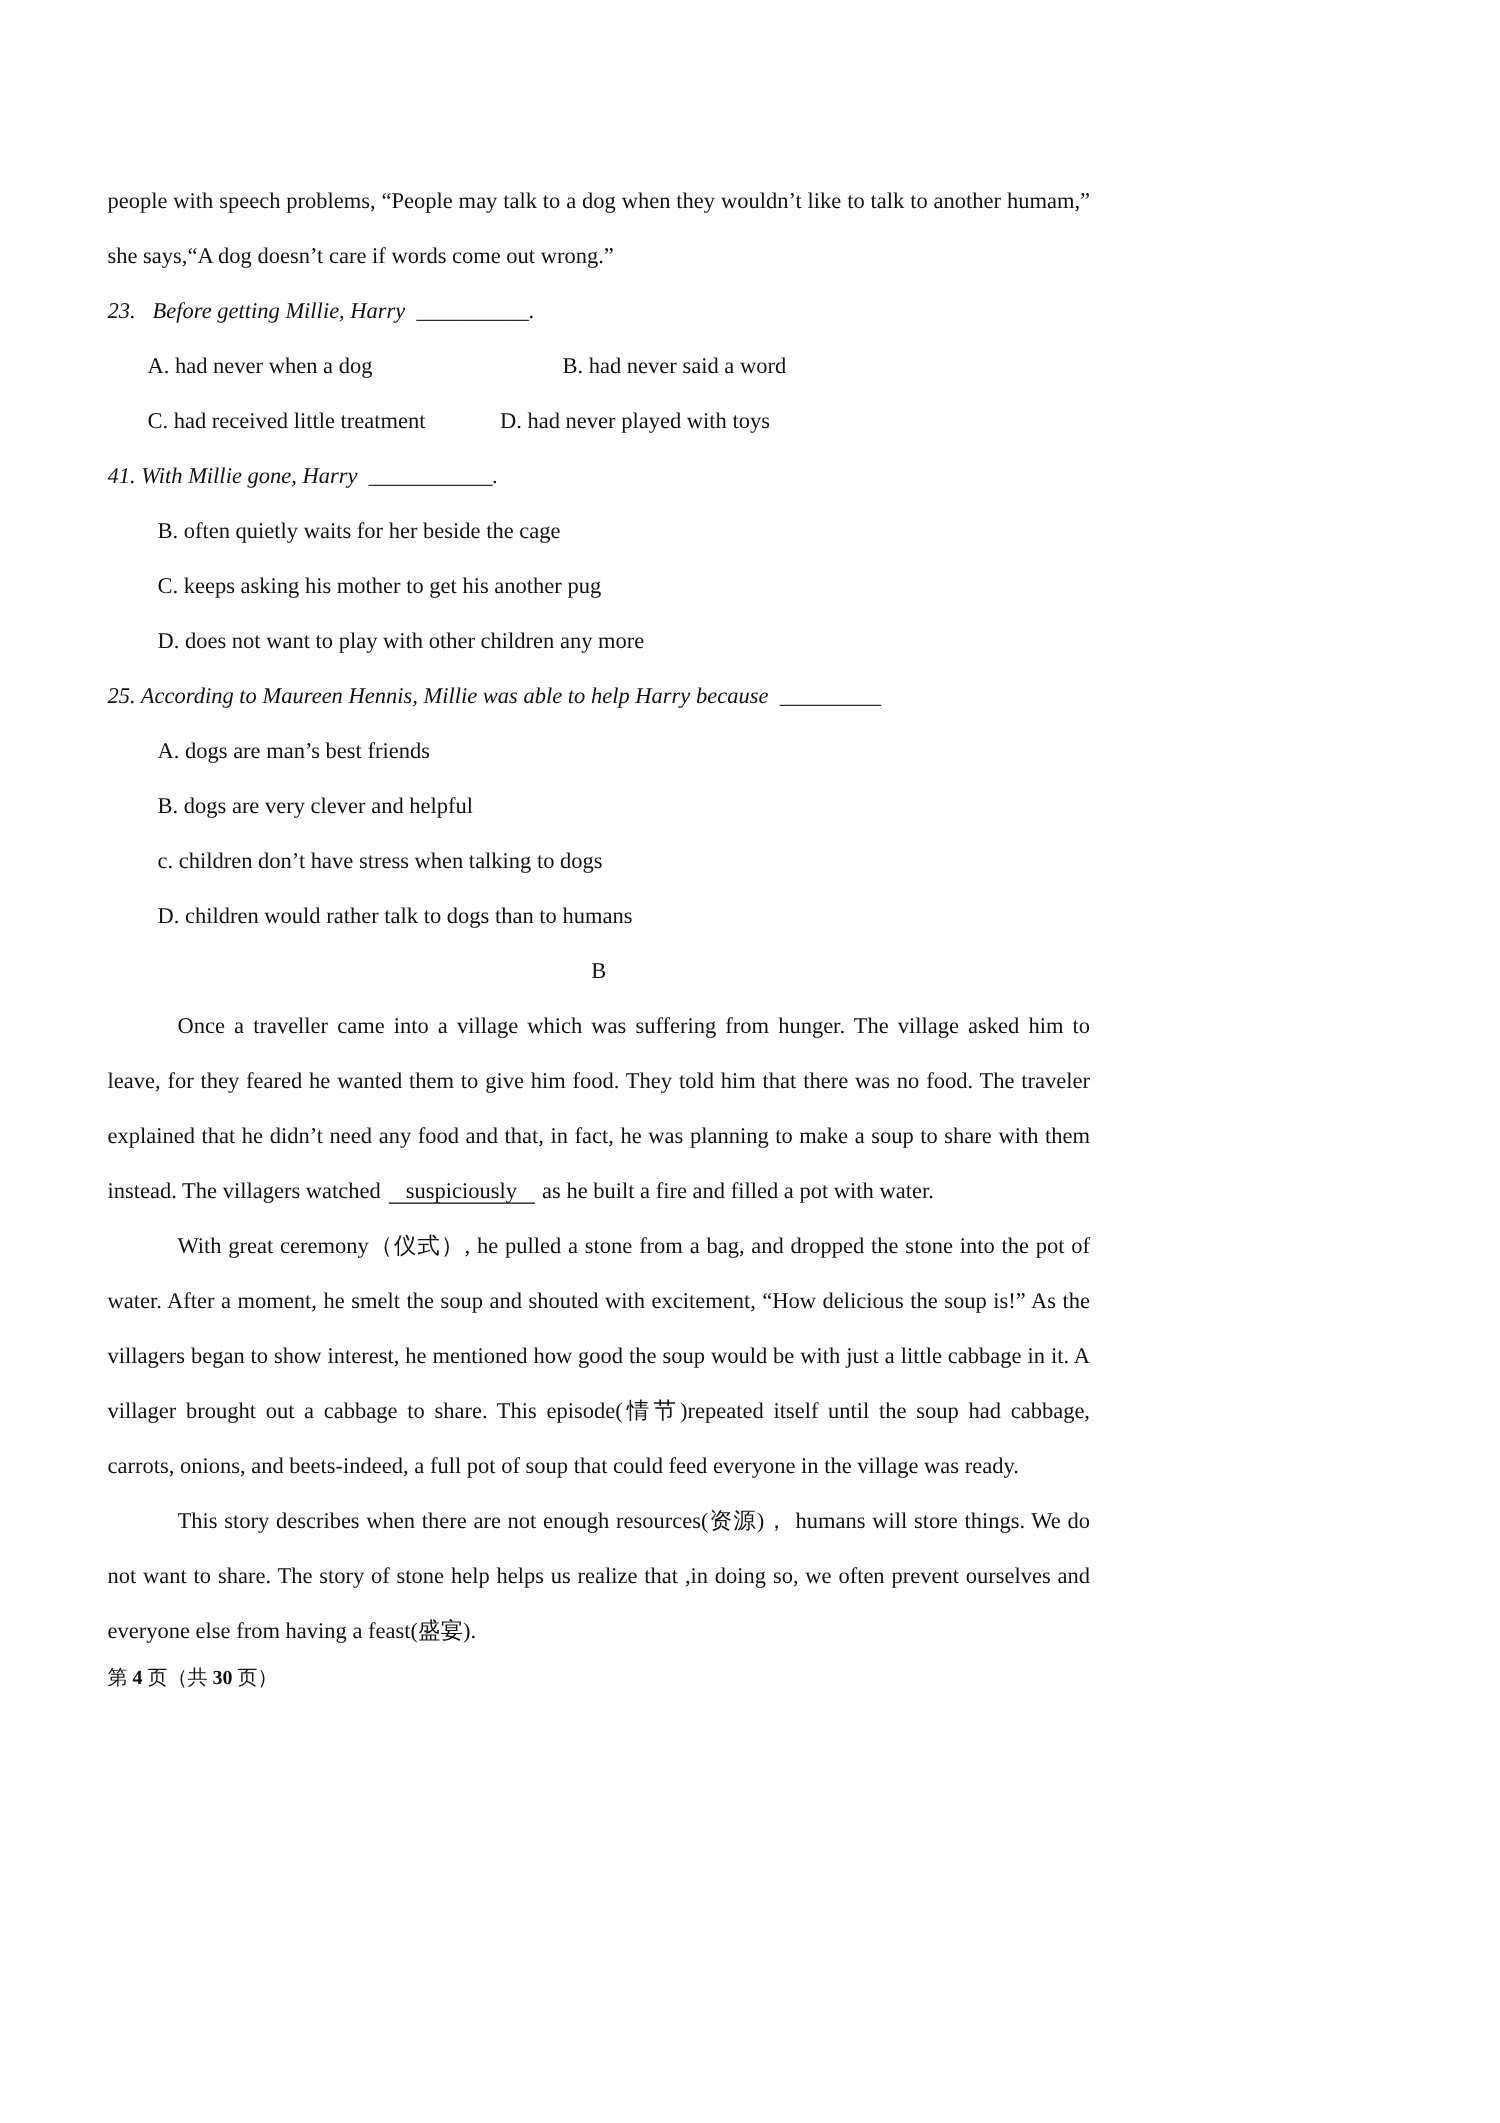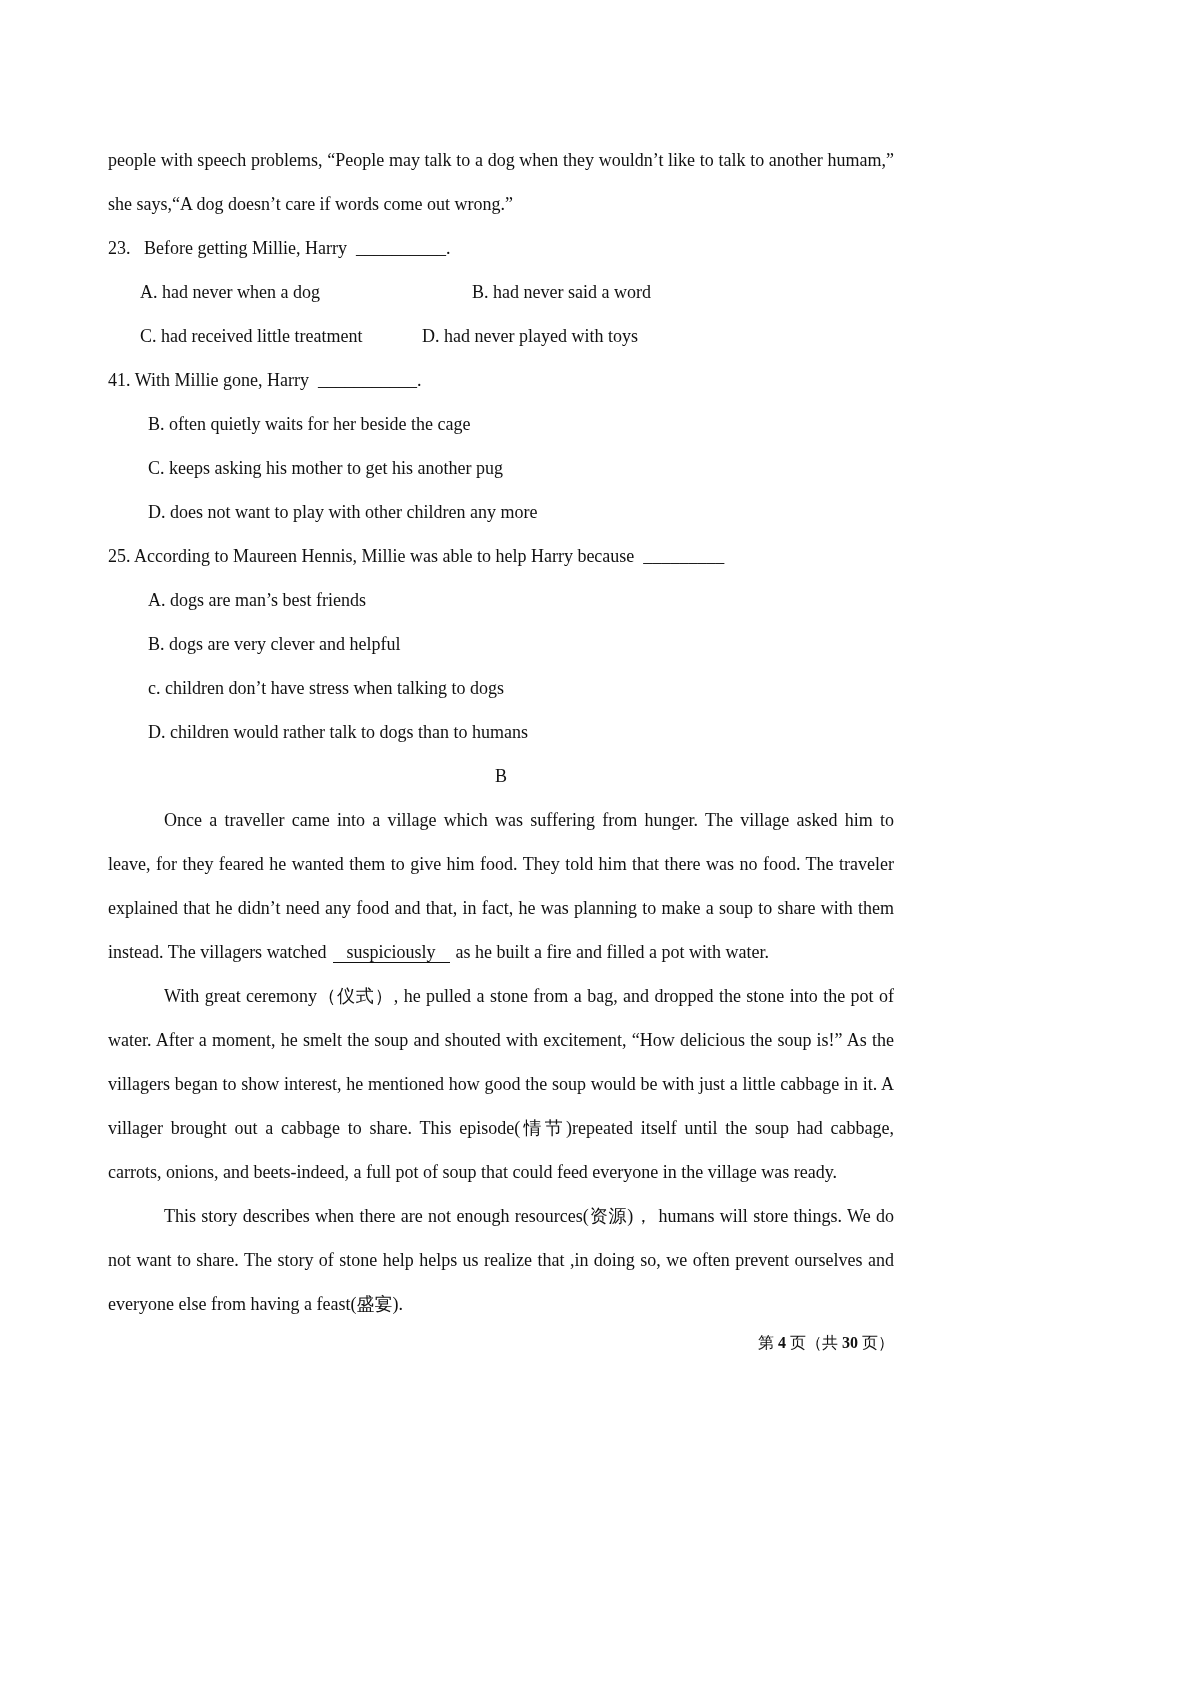--- a/index.html
+++ b/index.html
@@ -7,31 +7,32 @@
   body {
     width: 1200px;
     height: 1698px;
     color: #111;
     font-family: "Liberation Serif", "DejaVu Serif", serif;
     font-size: 18px;
     overflow: hidden;
   }
   .page {
     width: 786px;
-    margin-left: 108px;
+    margin-left: 86px;
     padding-top: 138px;
   }
   .para {
     text-align: justify;
     line-height: 44px;
   }
   .para.indent { text-indent: 56px; }
   .stem {
     line-height: 44px;
     white-space: pre-wrap;
+    font-style: italic;
   }
   .opt-line {
     line-height: 44px;
     padding-left: 40px;
     white-space: pre-wrap;
   }
   .opt-row {
     line-height: 44px;
     padding-left: 32px;
     white-space: nowrap;
@@ -41,21 +42,21 @@
   .section-label {
     text-align: center;
     line-height: 44px;
   }
   .underline-word {
     border-bottom: 1.5px solid #111;
     padding: 0 14px;
     margin: 0 6px;
   }
   .footer {
-    text-align: right;
+    text-align: left;
     line-height: 30px;
     font-size: 16px;
     margin-top: 2px;
   }
   .footer .bold { font-weight: bold; }
 </style>
 </head>
 <body>
 
 <div class="page">

